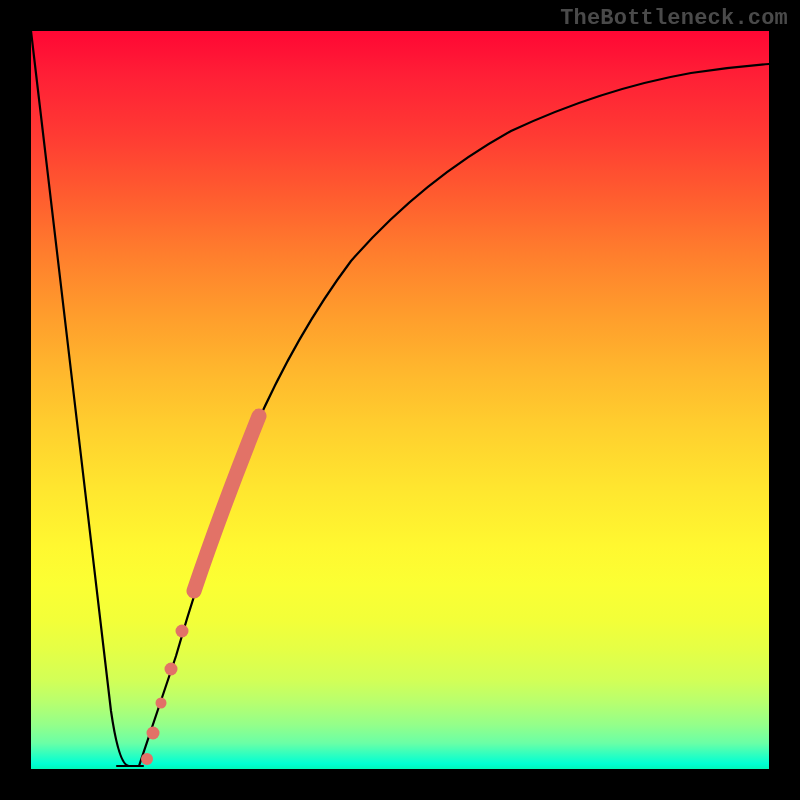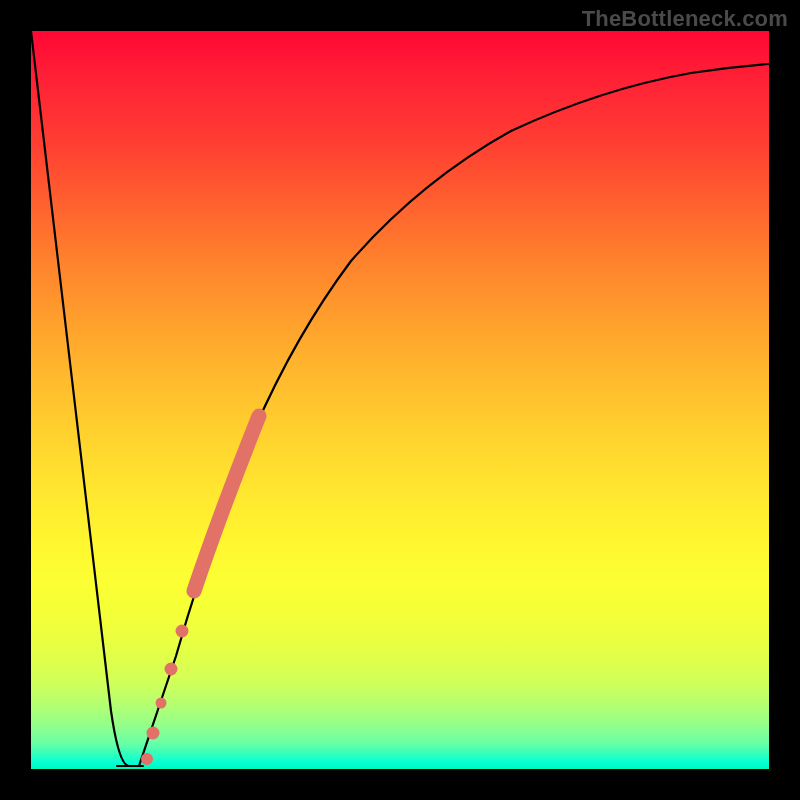--- a/index.html
+++ b/index.html
@@ -19,20 +19,21 @@
   }
   .watermark {
     position: absolute;
     top: 6px;
     right: 12px;
     color: #4a4a4a;
     font-size: 22px;
     font-weight: 600;
     letter-spacing: 0.2px;
     z-index: 10;
+    font-family: Liberation Mono, monospace;
   }
   .plot {
     position: absolute;
     left: 31px;
     top: 31px;
     width: 738px;
     height: 738px;
     background: linear-gradient(to bottom,
       #ff0734 0%,
       #ff1f36 6%,

